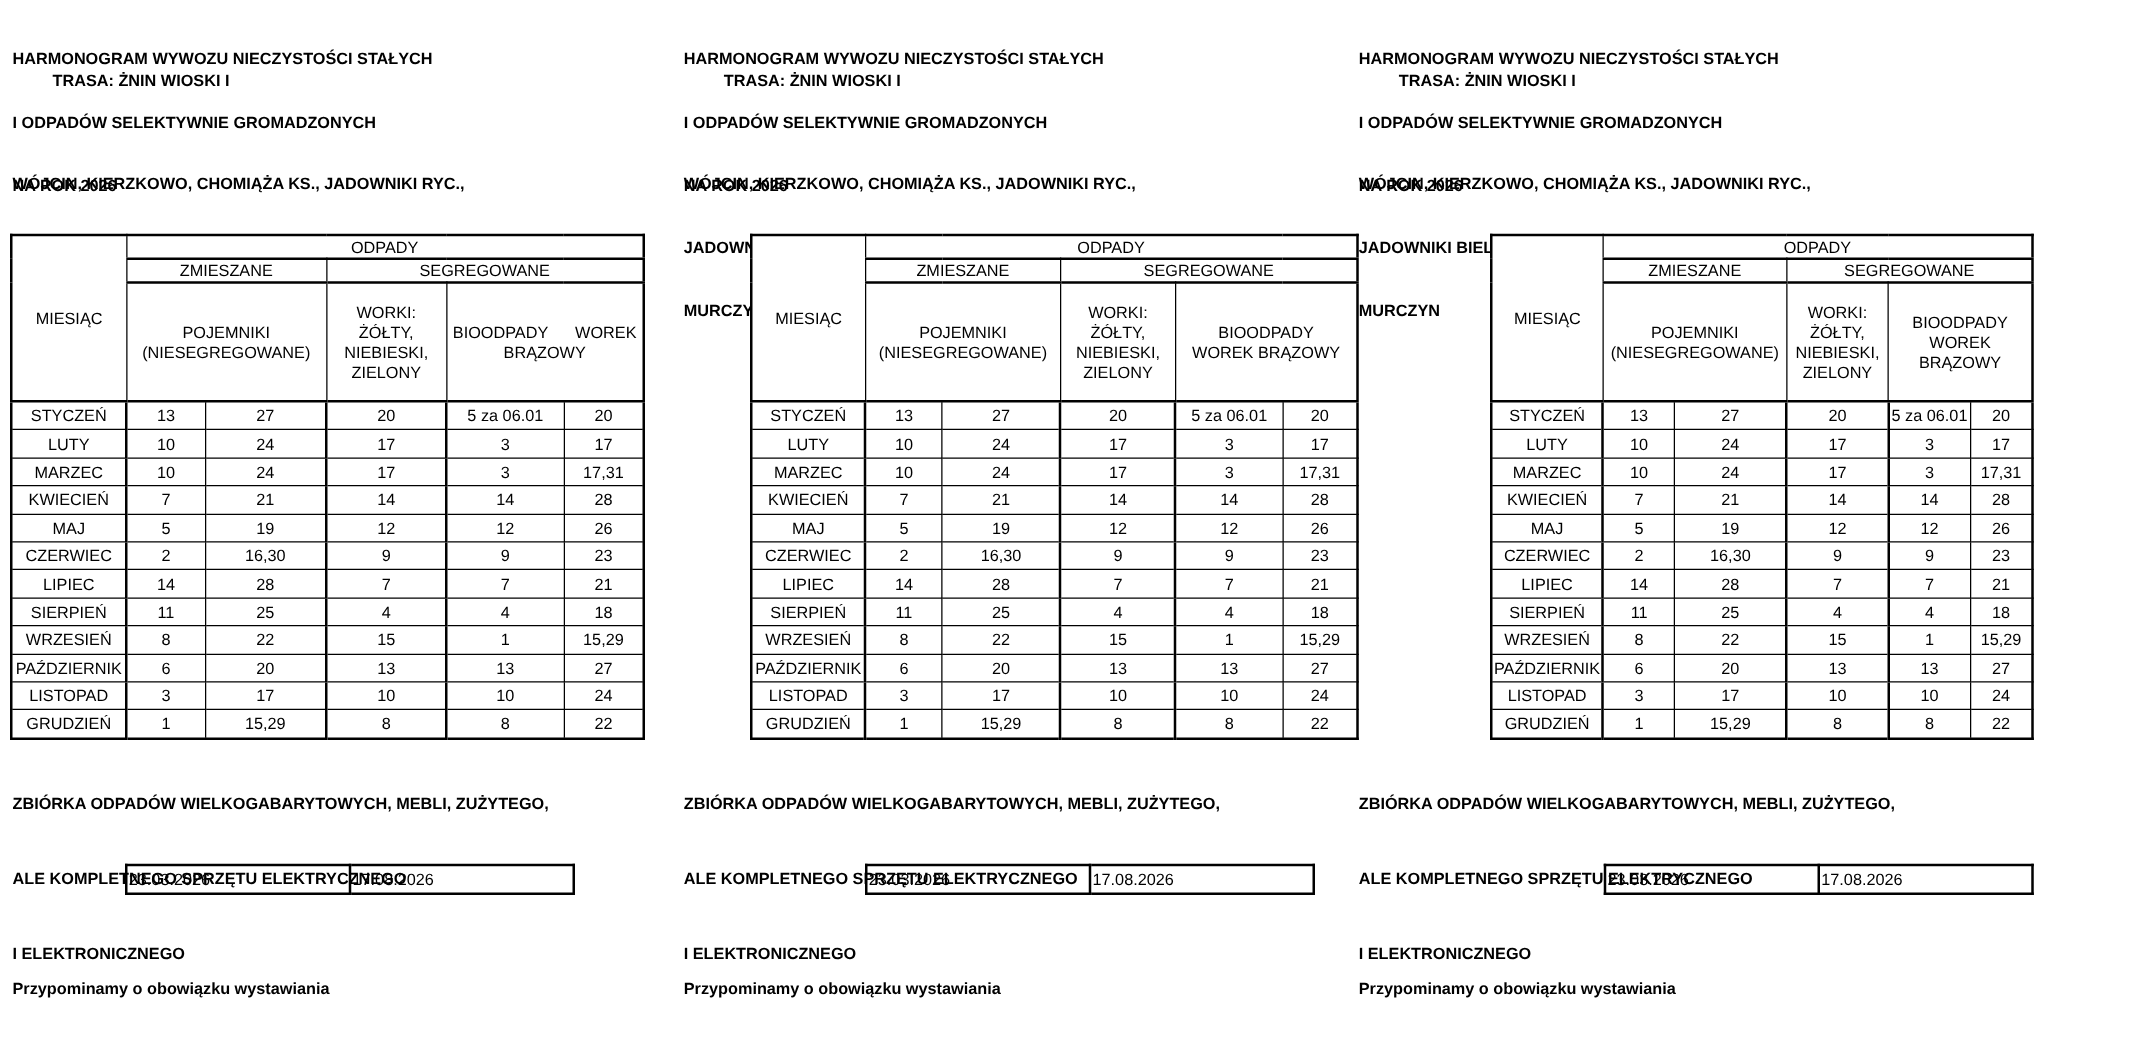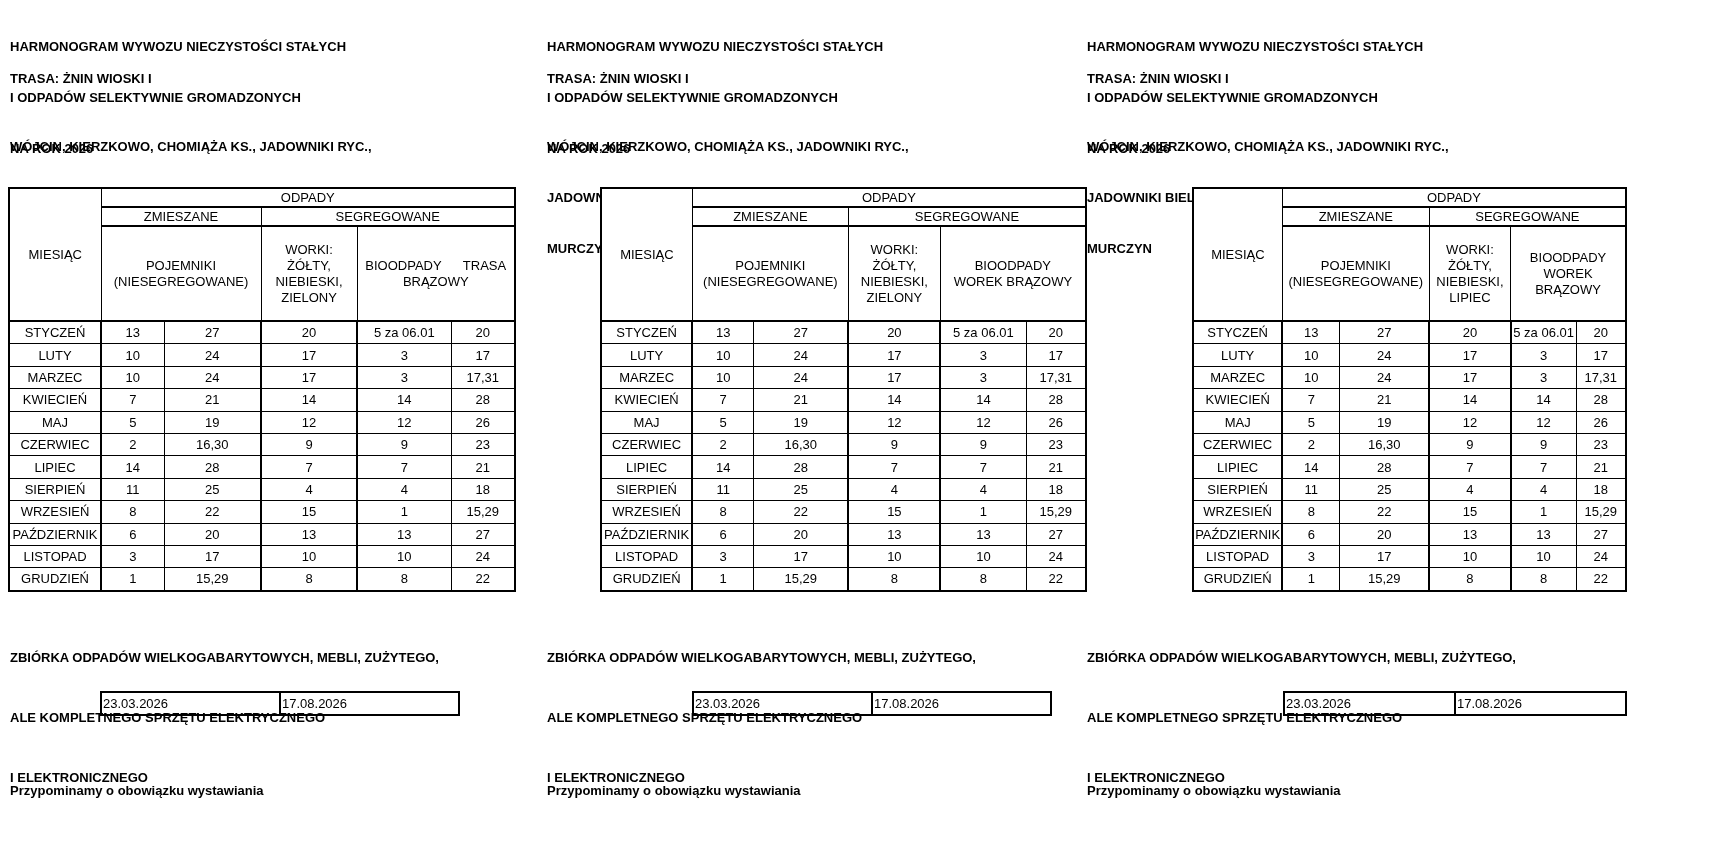--- a/index.html
+++ b/index.html
@@ -8,23 +8,23 @@
     background:#ffffff;color:#000000;
     font-family:"Liberation Sans","DejaVu Sans",sans-serif;
   }
   .sheet{position:absolute;top:0;width:540px;height:665px;}
   .sheet1{left:10px}
   .sheet2{left:547px}
   .sheet3{left:1087px}
 
   .para{position:absolute;left:0;font-weight:bold;font-size:13px;line-height:17px;white-space:pre-wrap;}
   .title-block{top:4px;}
-  .route-line{top:70px;}
+  .route-line{top:56px;margin-left:32px;}
   .localities-block{top:104px;}
-  .bulky-block{top:608px;line-height:20px;}
+  .bulky-block{top:593px;line-height:20px;}
   .reminder-block{top:736px;line-height:22px;}
 
   
   table.main-table{
     position:absolute;top:187px;border-collapse:collapse;table-layout:fixed;
     border:2px solid #000;background:#fff;
   }
   .sheet1 table.main-table{left:-2px}
   .sheet2 table.main-table{left:53px}
   .sheet3 table.main-table{left:105px}
@@ -96,21 +96,21 @@
         <th colspan="2" class="h-zmieszane">ZMIESZANE</th>
         <th colspan="3" class="h-segregowane">SEGREGOWANE</th>
       </tr>
       <tr class="r3">
         <th colspan="2" class="h-pojemniki">POJEMNIKI
 (NIESEGREGOWANE)</th>
         <th class="h-worki">WORKI:
 ŻÓŁTY,
 NIEBIESKI,
 ZIELONY</th>
-        <th colspan="2" class="h-bio">BIOODPADY      TRASA
+        <th colspan="2" class="h-bio">BIOODPADY      WOREK
 BRĄZOWY</th>
       </tr>
     </thead>
     <tbody>
         <tr>
           <td class="cm">STYCZEŃ</td>
           <td class="c1">13</td>
           <td class="c2">27</td>
           <td class="c3">20</td>
           <td class="c4">5 za 06.01</td>
@@ -424,21 +424,21 @@
       </tr>
       <tr class="r2">
         <th colspan="2" class="h-zmieszane">ZMIESZANE</th>
         <th colspan="3" class="h-segregowane">SEGREGOWANE</th>
       </tr>
       <tr class="r3">
         <th colspan="2" class="h-pojemniki">POJEMNIKI
 (NIESEGREGOWANE)</th>
         <th class="h-worki">WORKI: ŻÓŁTY,
 NIEBIESKI,
-LIPIEC</th>
+ZIELONY</th>
         <th colspan="2" class="h-bio">BIOODPADY
 WOREK BRĄZOWY</th>
       </tr>
     </thead>
     <tbody>
         <tr>
           <td class="cm">STYCZEŃ</td>
           <td class="c1">13</td>
           <td class="c2">27</td>
           <td class="c3">20</td>

